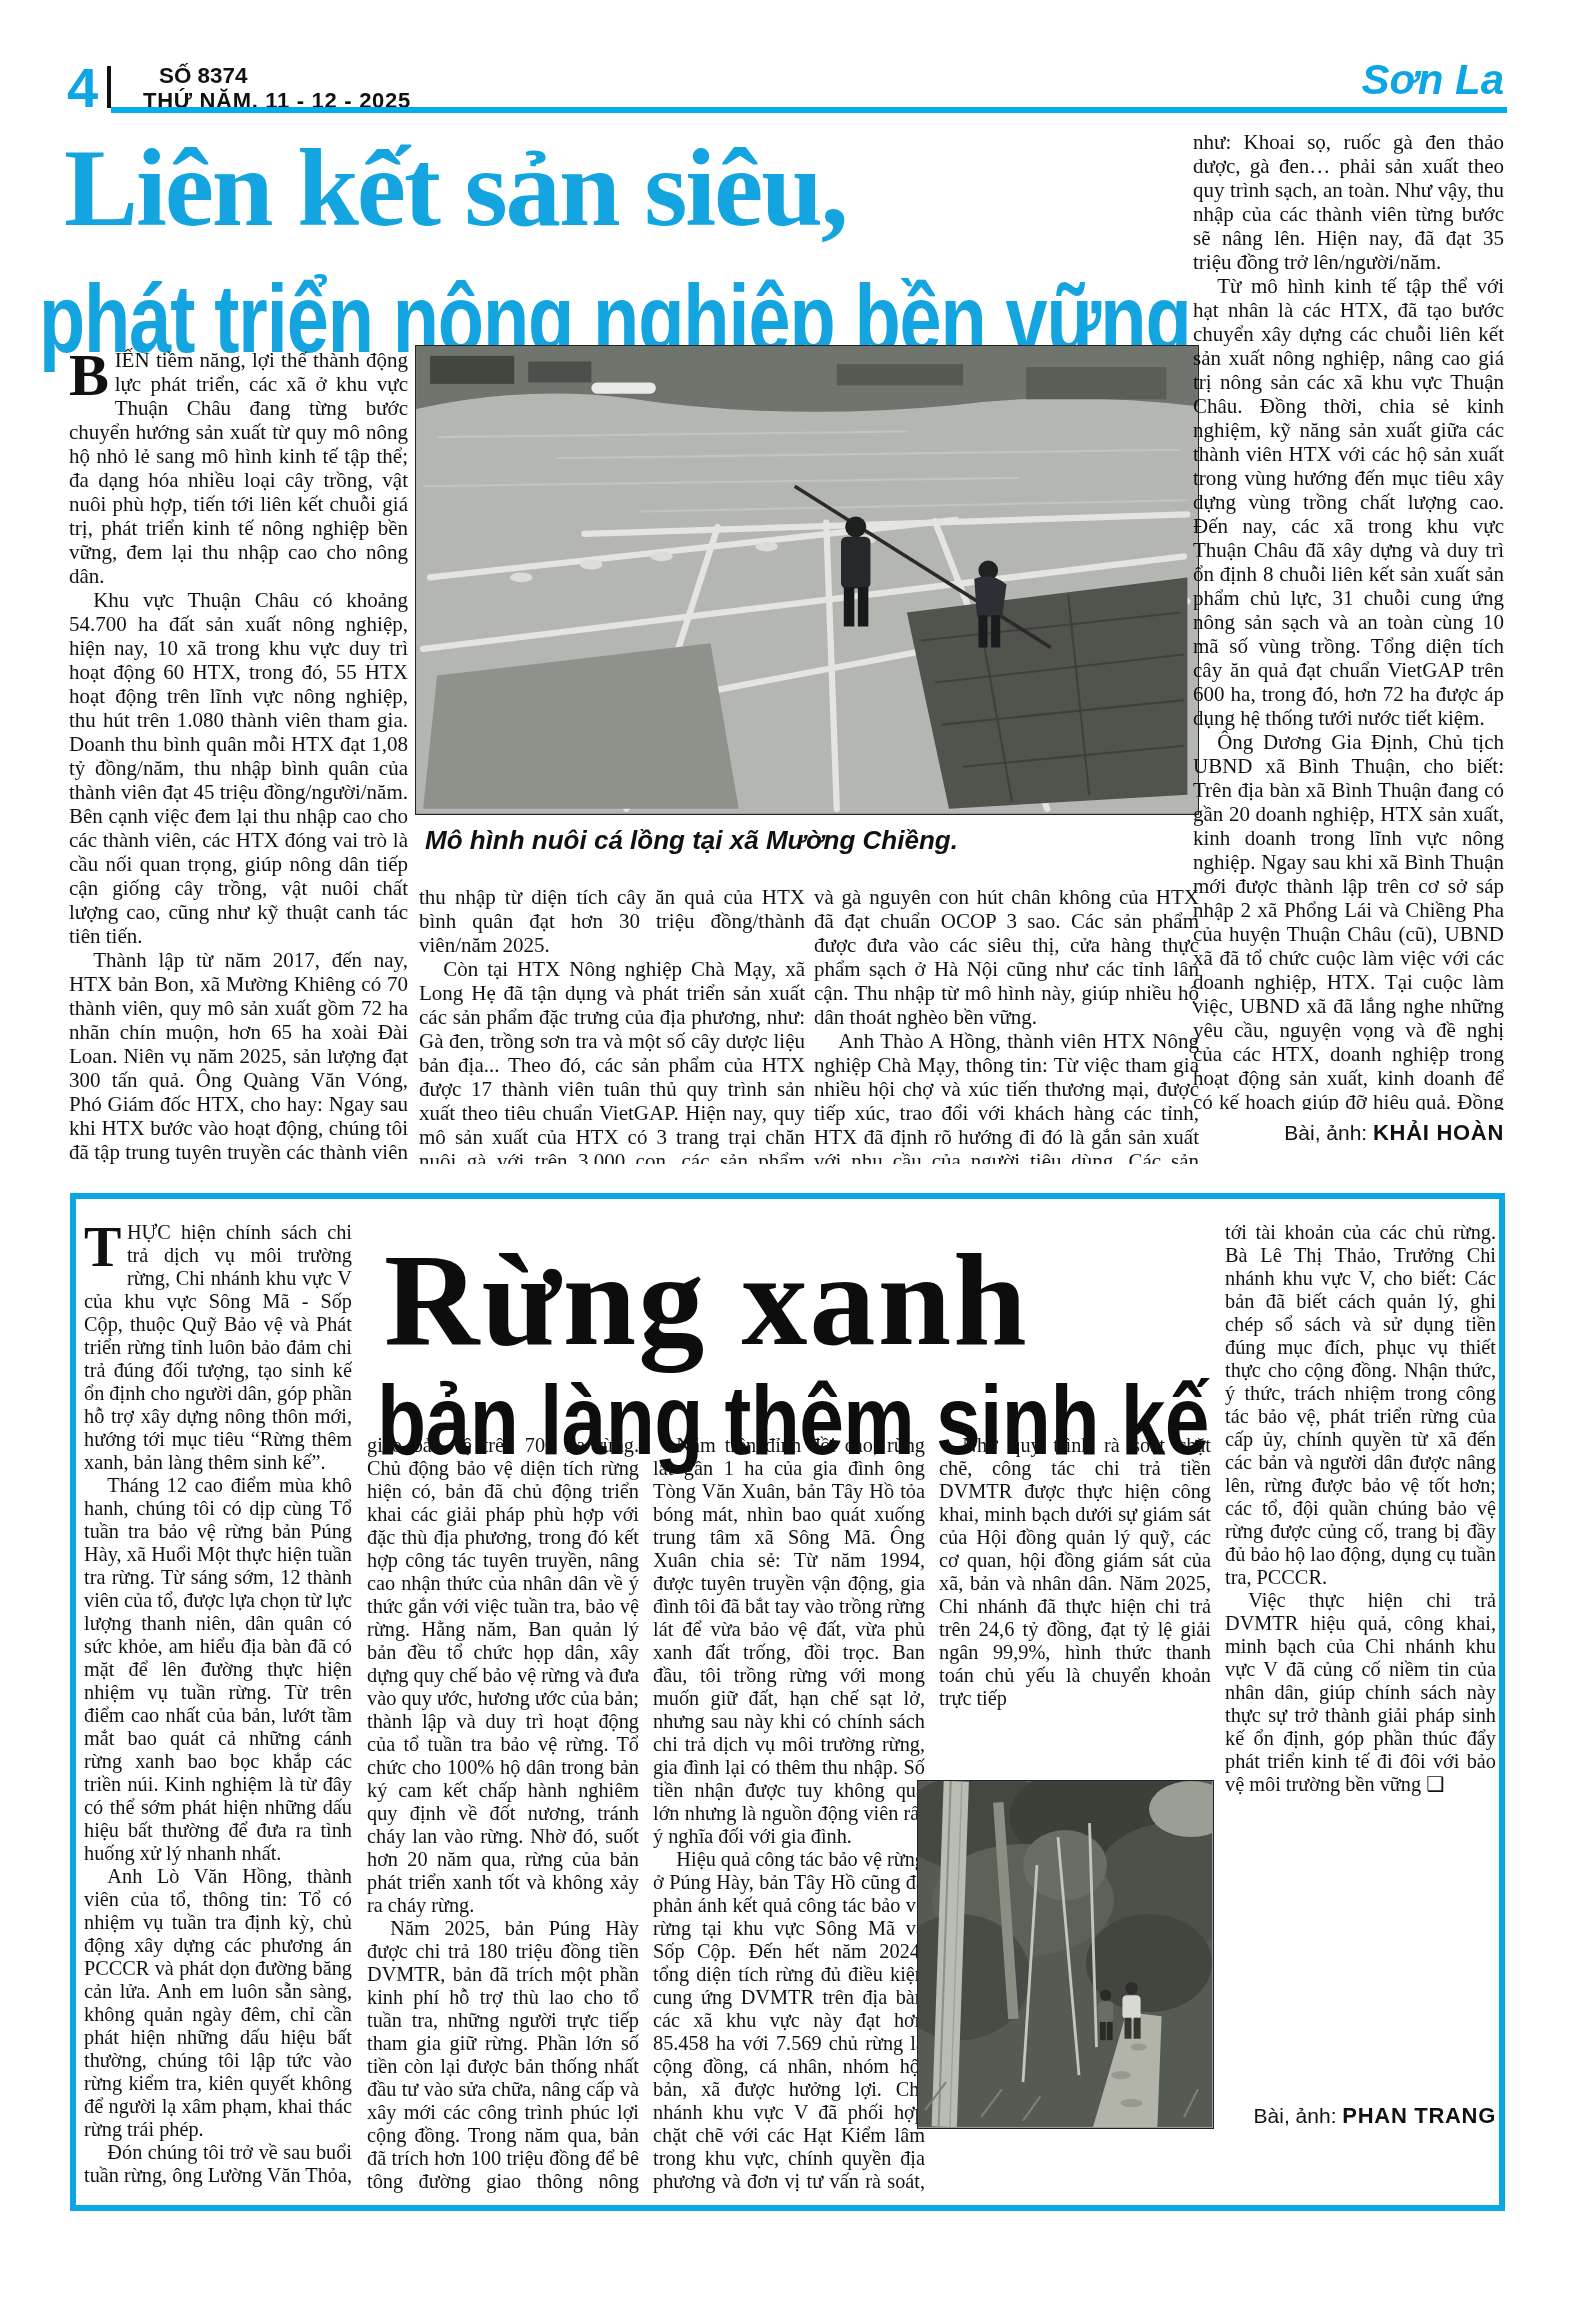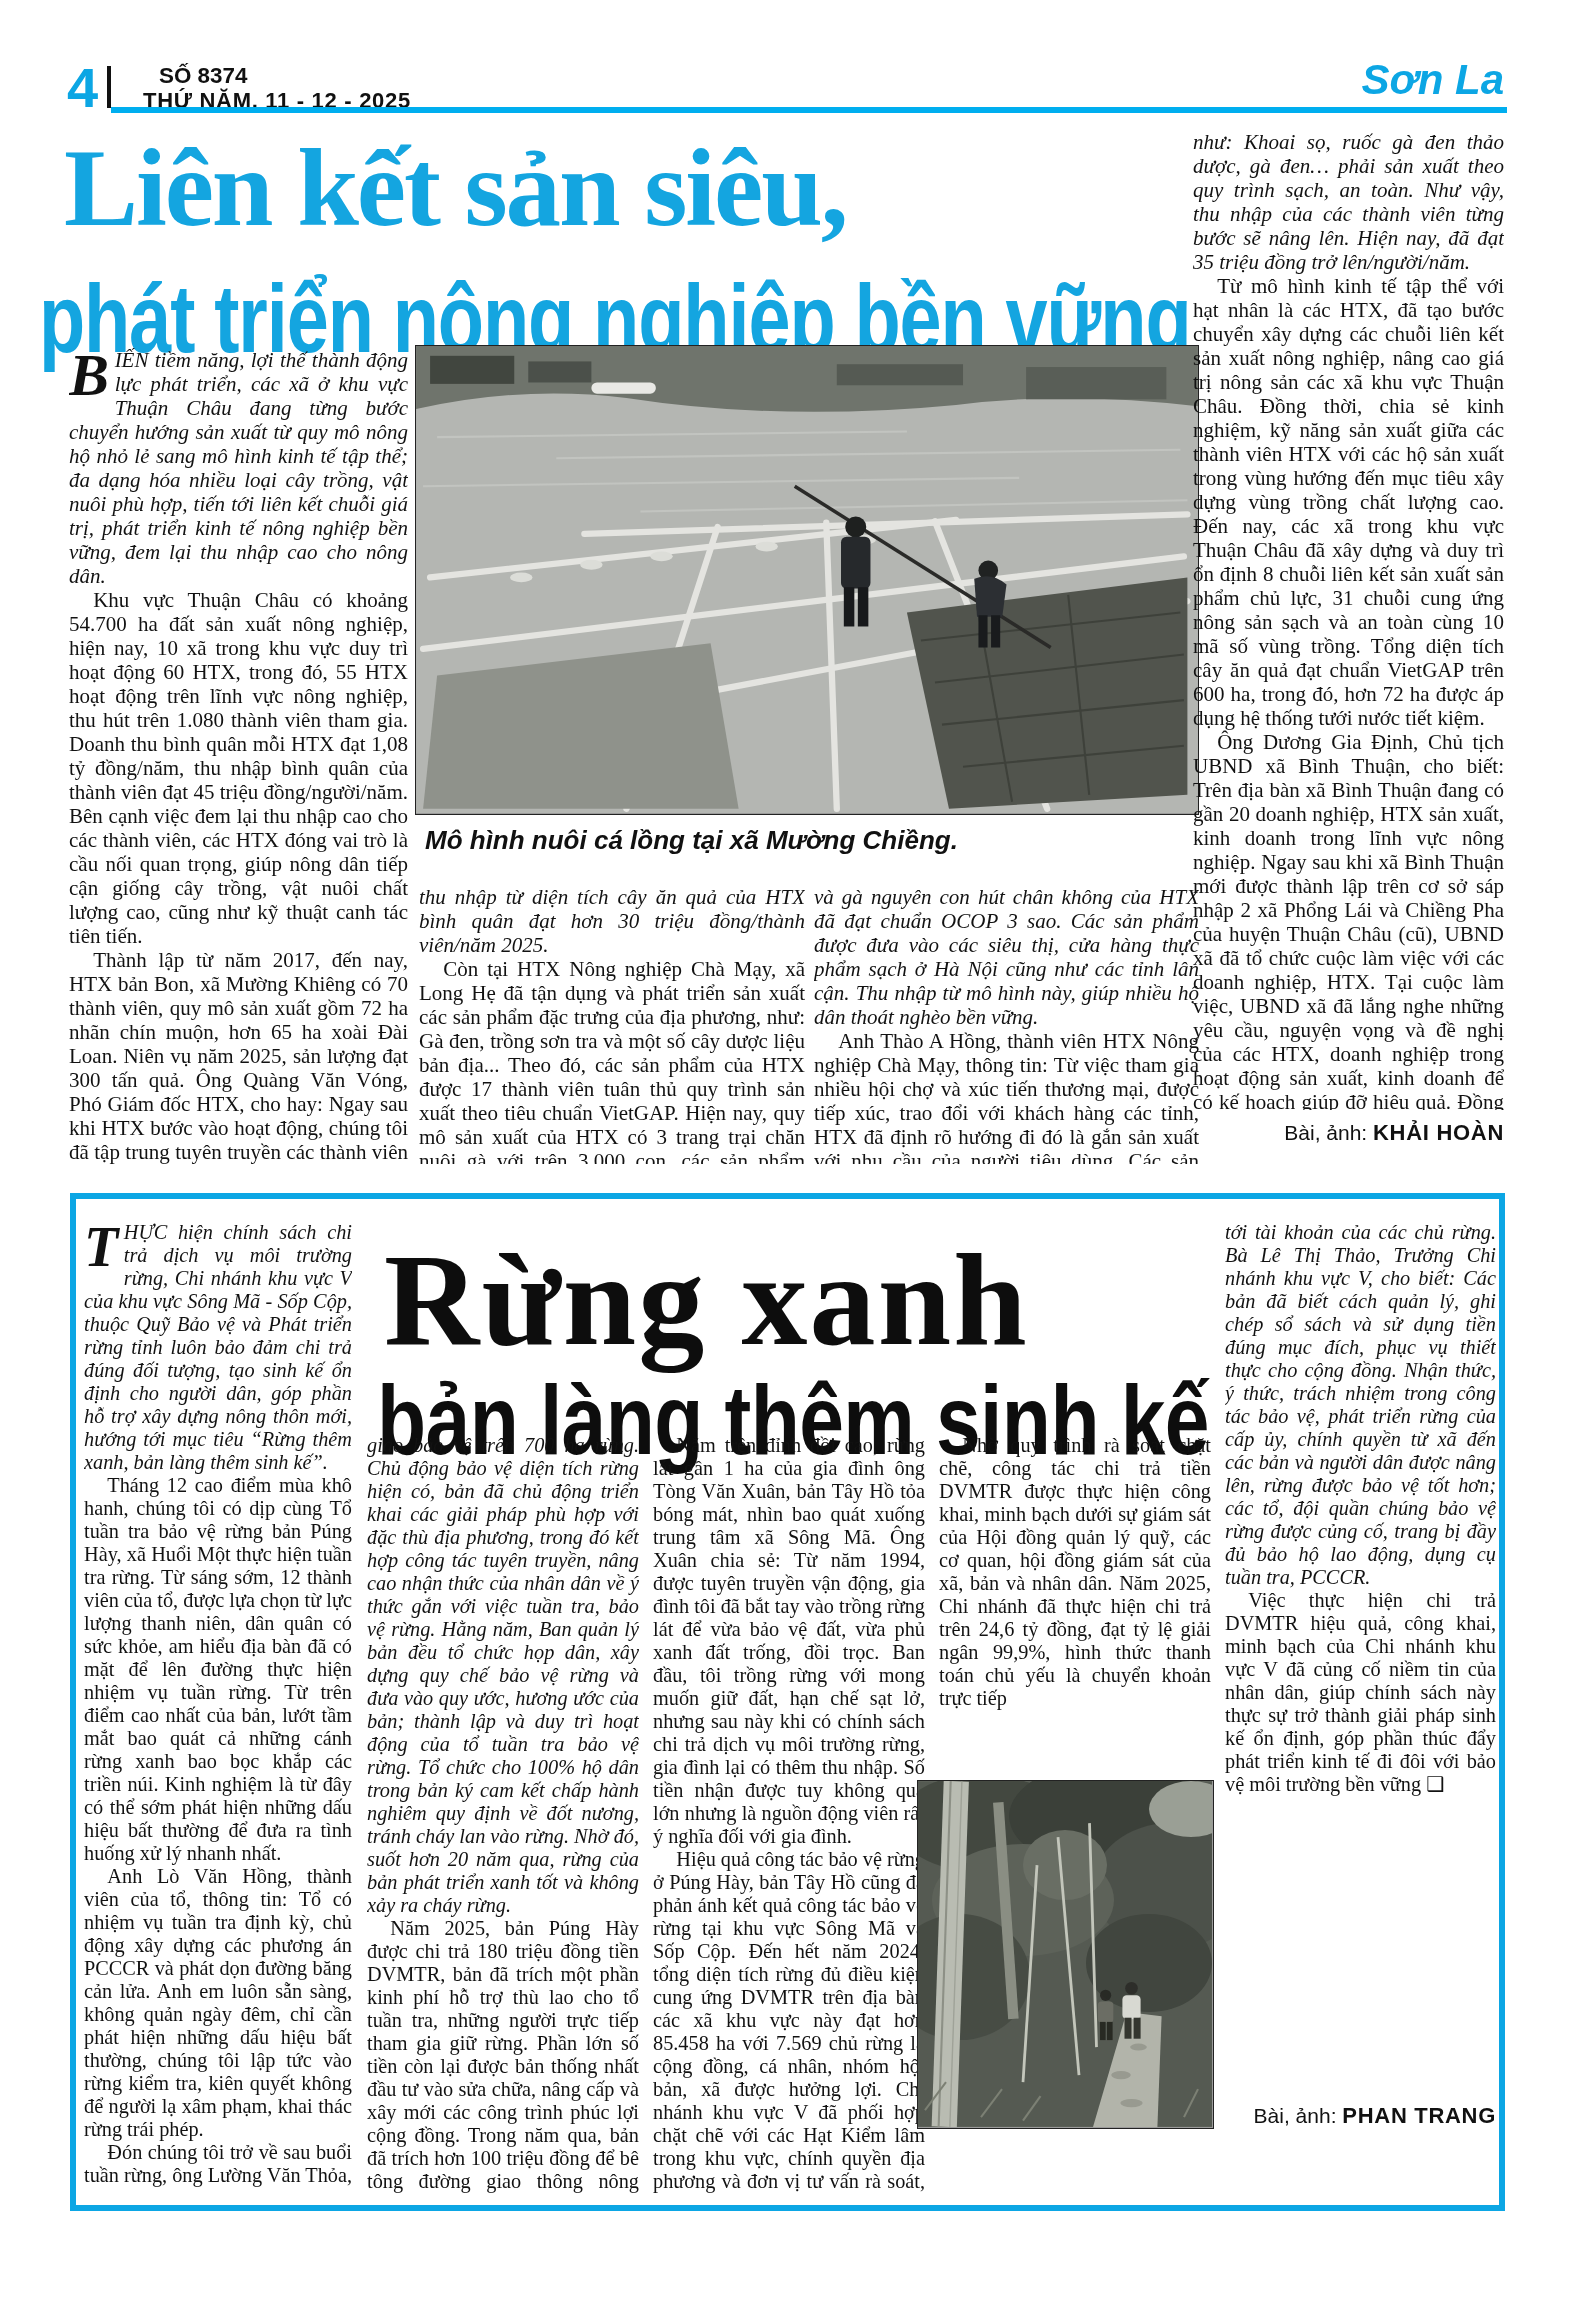--- a/index.html
+++ b/index.html
@@ -15,21 +15,21 @@
   .brand{font-family:"Liberation Sans",sans-serif;font-weight:bold;font-style:italic;font-size:42px;color:#0ca6e4;text-align:right;}
   .hrule{background:#00AEEF;}
 
   
   .h1a{font-family:"Liberation Serif",serif;font-weight:bold;font-size:111px;line-height:119px;color:#14a5e0;letter-spacing:-2.1px;white-space:nowrap;}
   .h1b{font-family:"Liberation Sans",sans-serif;font-weight:bold;font-size:97px;line-height:102px;color:#14a5e0;
        transform:scaleX(0.78);transform-origin:0 0;white-space:nowrap;letter-spacing:-1.4px;}
   .bt1{font-size:21px;line-height:24px;text-align:justify;overflow:hidden;}
   .bt2{font-size:20.3px;line-height:23px;text-align:justify;overflow:hidden;}
   p{margin:0;text-indent:1.15em;}
-  p.nind{text-indent:0;font-style:italic;}
+  p.nind{text-indent:0;}
   .dropcap{float:left;font-weight:bold;font-size:60px;line-height:49px;padding:2.8px 5.6px 0 0;}
   .caption{font-family:"Liberation Sans",sans-serif;font-weight:bold;font-style:italic;color:#111;}
   .cap1{font-size:26px;line-height:29px;}
   .cap2{font-size:22.4px;line-height:27px;}
   .byline{font-family:"Liberation Sans",sans-serif;font-size:21px;text-align:right;color:#111;}
   .byline b{font-size:22px;letter-spacing:0.7px;}
   .photoframe{border:1.4px solid #222;box-sizing:border-box;background:#9a9a9a;overflow:hidden;}
 
   
   .box2{border:6.3px solid #0ca6e4;box-sizing:border-box;background:#fff;}

